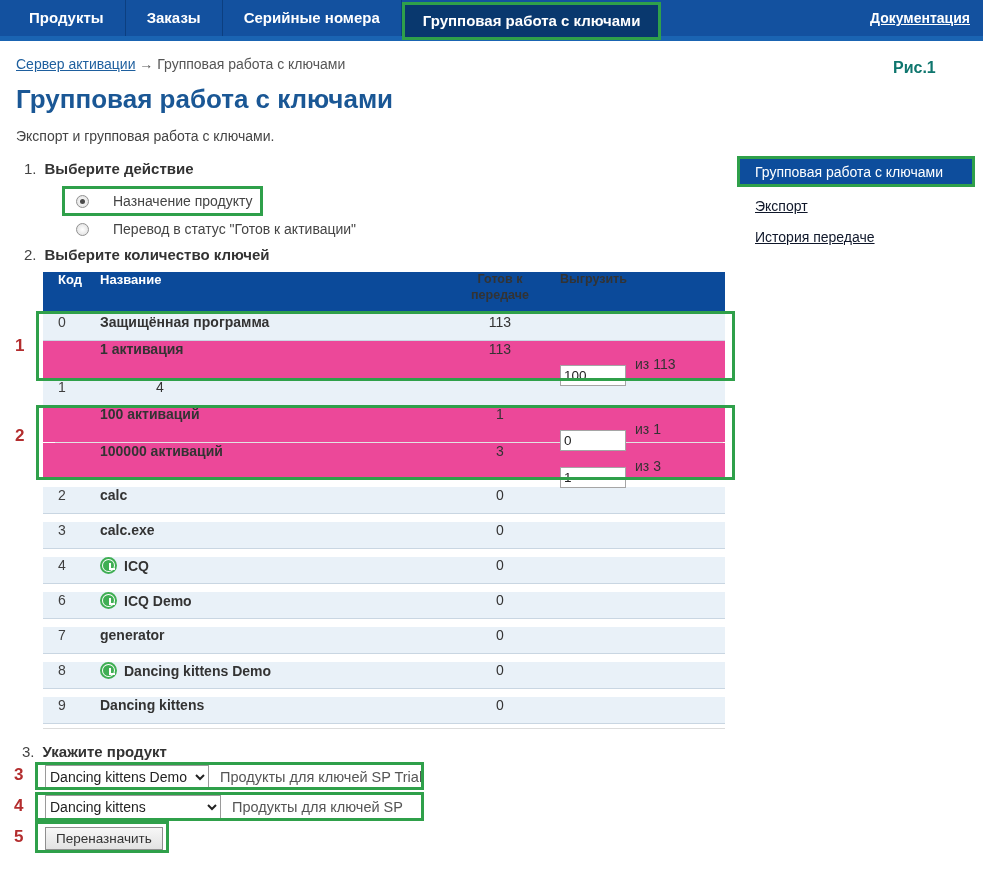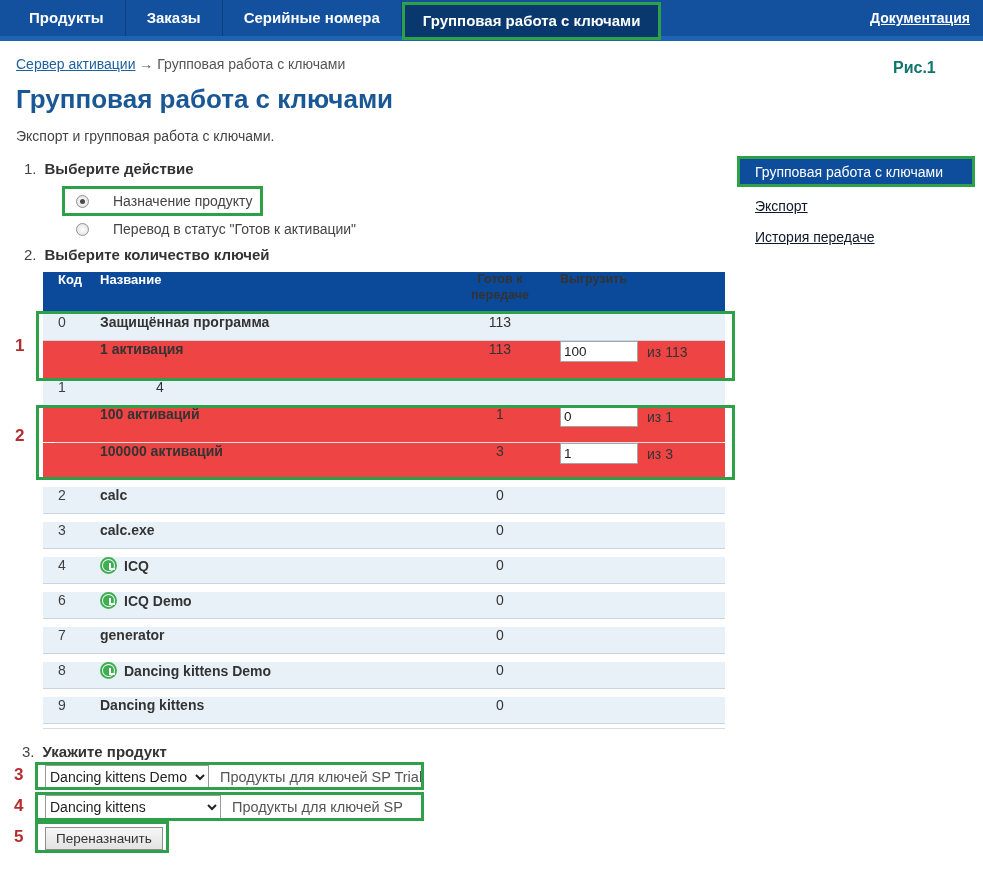--- a/index.html
+++ b/index.html
@@ -47,25 +47,25 @@
   .col-code { flex:0 0 57px; padding-left:15px; font-size:14px; }
   .col-name { flex:1 1 auto; display:flex; align-items:center; font-size:14px; font-weight:bold; color:#333; }
   .col-ready { flex:0 0 120px; text-align:center; font-size:14px; color:#333; }
   .col-upload { flex:0 0 165px; display:flex; align-items:center; gap:9px; font-size:14px; color:#333; }
   .thead .col-code { font-size:13px; }
   .thead .col-name { font-size:13px; color:#fff; }
   .thead .col-ready span { display:inline-block; width:64px; font-size:12.5px; line-height:1.25; }
   .thead .col-upload { font-size:12.5px; }
   .trow.product { height:27px; background:#e9f1f8; border-bottom:1px solid #c9d6e2; }
   .trow.product.gap { margin-top:8px; }
-  .trow.sub { height:38px; background:#ef4444; }
+  .trow.sub { height:38px; background:#ec4899; }
   .trow.sub.short { height:36px; }
   .sub-divider { height:1px; background:#e3e3e3; margin:0 2px 0 12px; }
   .table-bottom { height:1px; background:#dcdcdc; margin-top:4px; }
-  .count-input { width:78px; height:21px; border:1px solid #a5a5a5; font-size:13.5px; padding:1px 3px; color:#222; font-family:"Liberation Sans", sans-serif; }
+  .count-input { width:66px; height:21px; border:1px solid #a5a5a5; font-size:13.5px; padding:1px 3px; color:#222; font-family:"Liberation Sans", sans-serif;margin-top:24px; }
 
   
   .clock { width:17px; height:17px; border:2px solid #3fae53; border-radius:50%; background:#fff; position:relative; display:inline-block; margin-right:7px; flex:0 0 17px; }
   .clock::before { content:''; position:absolute; inset:1px; background:#3fae53; border-radius:50%; }
   .clock::after { content:''; position:absolute; left:7px; top:4px; width:4px; height:5px; border-left:2px solid #fff; border-bottom:2px solid #fff; z-index:1; }
 
   
   .select-row { position:absolute; left:45px; display:flex; align-items:center; gap:11px; }
   #select-row-1 { top:765px; }
   #select-row-2 { top:795px; }

